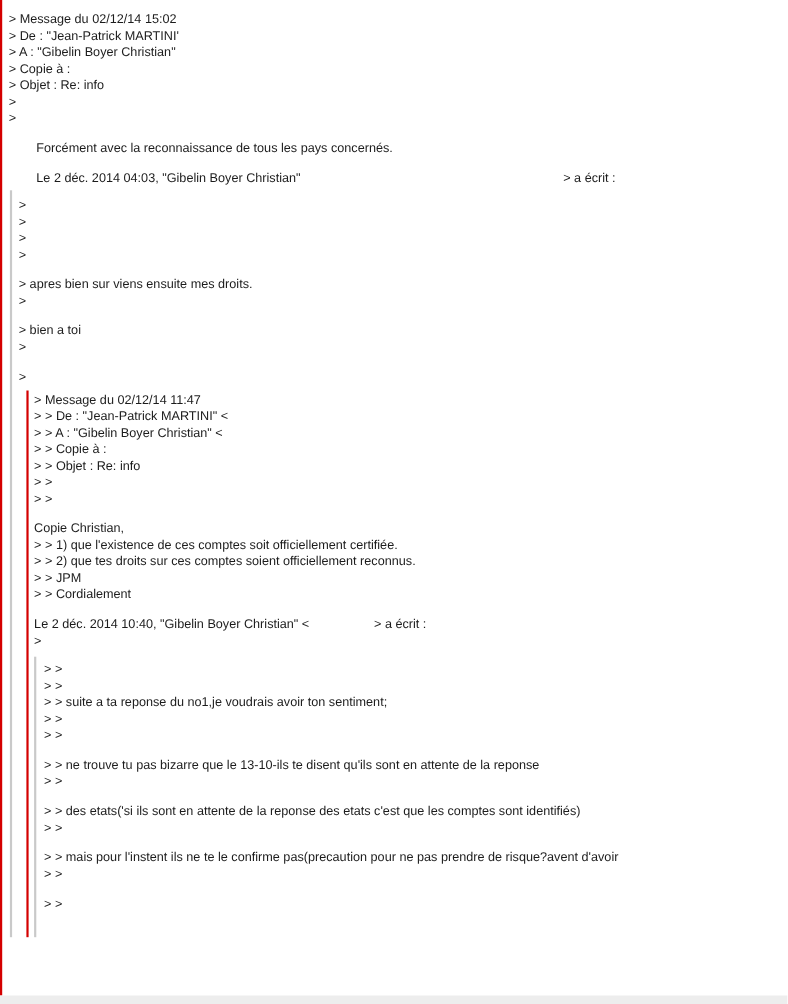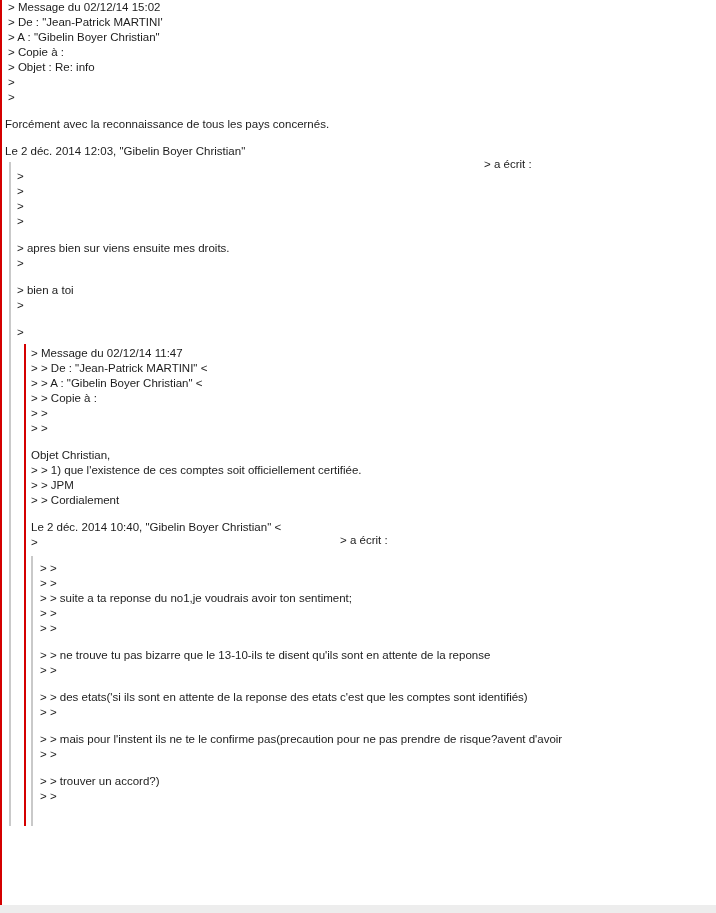--- a/index.html
+++ b/index.html
@@ -4,45 +4,45 @@
 <style>
   html,body{margin:0;padding:0;background:#fff;}
   body{
     width:716px;height:913px;overflow:hidden;
     font-family:"Liberation Sans","DejaVu Sans",sans-serif;
     font-size:11.5px;color:#1c1c1c;
   }
   .outer{
     box-sizing:border-box;height:905px;overflow:hidden;
     border-left:2px solid #d40000;
-    padding:0 0 0 1px;
+    padding:11px 0 0 1px;
   }
   .ln{white-space:pre;line-height:15px;min-height:15px;}
   .ln.gap{height:12px;min-height:12px;overflow:hidden;}
   .hdr-block{padding-left:5px;}
-  .plain{padding-left:2px;}
+  .plain{padding-left:2px;margin-left:28px;}
   .spacer12{height:12px;}
   blockquote{margin:0;}
   .bq2{
     margin:3px 0 0 6px;
     border-left:2px solid #c9c9c9;
     padding:7px 0 0 6px;
   }
   .bq3{
     margin:4px 0 0 7px;
     border-left:2px solid #d40000;
     padding:2px 0 0 5px;
   }
   .bq4{
     margin:6px 0 0 0;
     border-left:2px solid #c9c9c9;
     padding:5px 0 10px 7px;
   }
   .attr{position:relative;line-height:15px;min-height:15px;white-space:pre;}
-  .ar{position:absolute;top:13px;white-space:pre;}
+  .ar{position:absolute;top:0;white-space:pre;}
   .a1{left:481px;}
   .a2{left:309px;}
   .footer{height:8px;background:#ededed;width:716px;}
 </style>
 </head>
 <body>
 
 <div class="outer">
 
   <div class="hdr-block">
@@ -54,21 +54,21 @@
       <div class="ln">&gt;</div>
       <div class="ln">&gt;</div>
     </div>
 
   <div class="spacer12"></div>
 
   <div class="ln plain">Forcément avec la reconnaissance de tous les pays concernés.</div>
 
   <div class="spacer12"></div>
 
-  <div class="attr plain"><span>Le 2 déc. 2014 12:03, "Gibelin Boyer Christian"</span><span class="ar a1">&gt; a écrit :</span></div>
+  <div class="attr plain"><span>Le 2 déc. 2014 04:03, "Gibelin Boyer Christian"</span><span class="ar a1">&gt; a écrit :</span></div>
 
   <blockquote class="bq2">
     <div>
         <div class="ln">&gt;</div>
         <div class="ln">&gt;</div>
         <div class="ln">&gt;</div>
         <div class="ln">&gt;</div>
         <div class="ln gap">&nbsp;</div>
         <div class="ln">&gt; apres bien sur viens ensuite mes droits.</div>
         <div class="ln">&gt;</div>
@@ -78,27 +78,29 @@
         <div class="ln gap">&nbsp;</div>
         <div class="ln">&gt;</div>
       </div>
 
     <blockquote class="bq3">
       <div>
           <div class="ln">&gt; Message du 02/12/14 11:47</div>
           <div class="ln">&gt; &gt; De : "Jean-Patrick MARTINI" &lt;</div>
           <div class="ln">&gt; &gt; A : "Gibelin Boyer Christian" &lt;</div>
           <div class="ln">&gt; &gt; Copie à :</div>
+          <div class="ln">&gt; &gt; Objet : Re: info</div>
           <div class="ln">&gt; &gt;</div>
           <div class="ln">&gt; &gt;</div>
         </div>
       <div class="ln gap">&nbsp;</div>
       <div>
-          <div class="ln">Objet Christian,</div>
+          <div class="ln">Copie Christian,</div>
           <div class="ln">&gt; &gt; 1) que l'existence de ces comptes soit officiellement certifiée.</div>
+          <div class="ln">&gt; &gt; 2) que tes droits sur ces comptes soient officiellement reconnus.</div>
           <div class="ln">&gt; &gt; JPM</div>
           <div class="ln">&gt; &gt; Cordialement</div>
         </div>
       <div class="ln gap">&nbsp;</div>
 
       <div class="attr"><span>Le 2 déc. 2014 10:40, "Gibelin Boyer Christian" &lt;</span><span class="ar a2">&gt; a écrit :</span></div>
 
       <div class="ln">&gt;</div>
 
       <blockquote class="bq4">
@@ -111,21 +113,20 @@
             <div class="ln gap">&nbsp;</div>
             <div class="ln">&gt; &gt; ne trouve tu pas bizarre que le 13-10-ils te disent qu'ils sont en attente de la reponse</div>
             <div class="ln">&gt; &gt;</div>
             <div class="ln gap">&nbsp;</div>
             <div class="ln">&gt; &gt; des etats('si ils sont en attente de la reponse des etats c'est que les comptes sont identifiés)</div>
             <div class="ln">&gt; &gt;</div>
             <div class="ln gap">&nbsp;</div>
             <div class="ln">&gt; &gt; mais pour l'instent ils ne te le confirme pas(precaution pour ne pas prendre de risque?avent d'avoir</div>
             <div class="ln">&gt; &gt;</div>
             <div class="ln gap">&nbsp;</div>
-            <div class="ln">&gt; &gt; trouver un accord?)</div>
             <div class="ln">&gt; &gt;</div>
             <div class="ln gap">&nbsp;</div>
           </div>
       </blockquote>
     </blockquote>
   </blockquote>
 
 </div>
 
 <div class="footer"></div>

